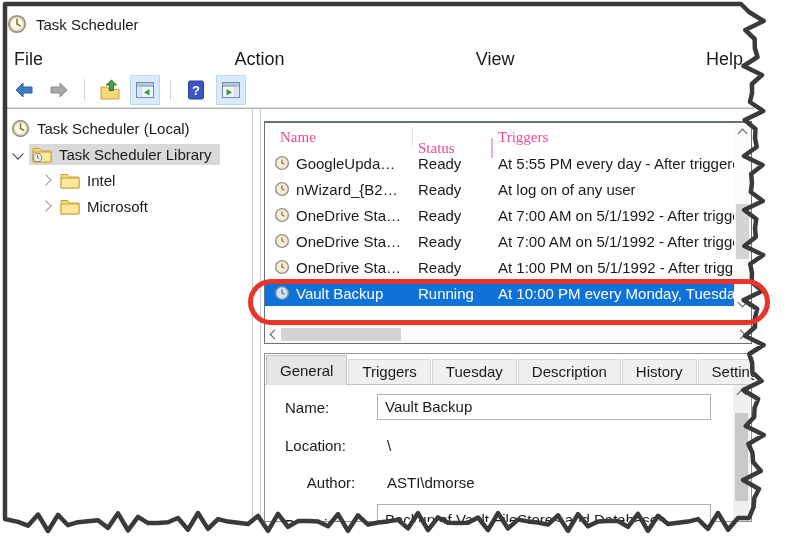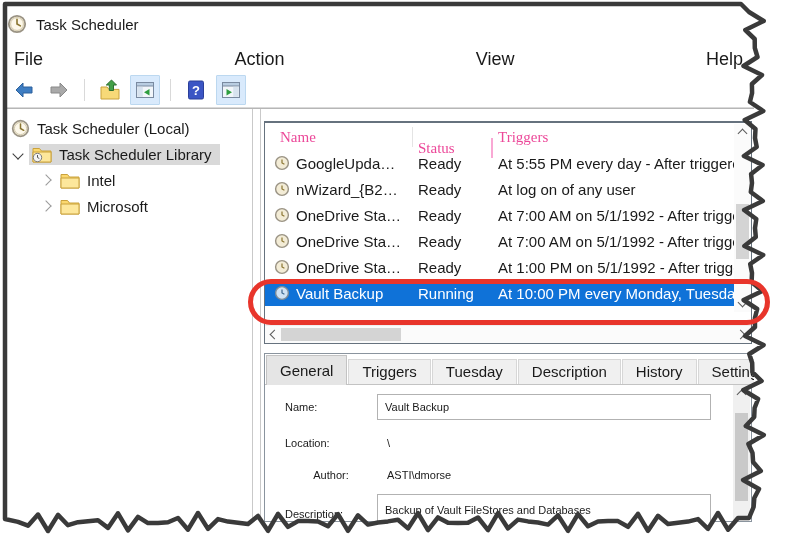--- a/index.html
+++ b/index.html
@@ -60,21 +60,21 @@
   .up{transform:rotate(225deg);margin-top:3px;}
   .dn{transform:rotate(45deg);margin-bottom:3px;}
   .lf{transform:rotate(135deg);margin-left:3px;}
   .rt{transform:rotate(-45deg);margin-right:3px;}
   .gap{height:9px;flex:none;}
   
   .details-box{flex:1;border:1px solid #8a949e;background:#fff;position:relative;display:flex;flex-direction:column;box-sizing:border-box;min-height:0;}
   .tabs{display:flex;align-items:flex-end;height:30px;background:#fff;border-bottom:1px solid #c3c3c3;padding-left:1px;flex:none;}
   .tab{height:24px;line-height:24px;padding:0 13px;font-size:15px;background:#f0f0f0;border:1px solid #d7d7d7;border-bottom:none;margin-right:1px;cursor:default;}
   .tab.active{height:29px;line-height:29px;background:#e5e5e5;border-color:#c3c3c3;position:relative;z-index:2;margin-bottom:-1px;}
-  .tab-content{flex:1;padding:9px 40px 0 20px;font-size:11px;position:relative;min-height:0;}
+  .tab-content{flex:1;padding:9px 40px 0 20px;font-size:15px;position:relative;min-height:0;}
   .frow{display:flex;align-items:center;}
   .flabel{width:92px;flex:none;}
   .fbox{background:#fff;border:1px solid #b2b2b2;height:26px;line-height:24px;padding-left:7px;width:346px;box-sizing:border-box;}
   .fbox.tall{height:40px;align-items:flex-start;line-height:30px;}
   .fplain{padding-left:10px;}
   .dvsb{position:absolute;top:31px;right:1px;bottom:0;width:17px;background:#f0f0f0;}
   .dvsb .thumb{position:absolute;left:2px;right:2px;top:28px;height:88px;background:#c9c9c9;}
   
   .red-oval{position:absolute;left:248px;top:279px;width:522px;height:46px;border:5px solid #e8352b;border-radius:26px;z-index:30;pointer-events:none;box-sizing:border-box;}
   #torn{position:absolute;left:0;top:0;z-index:20;pointer-events:none;}

